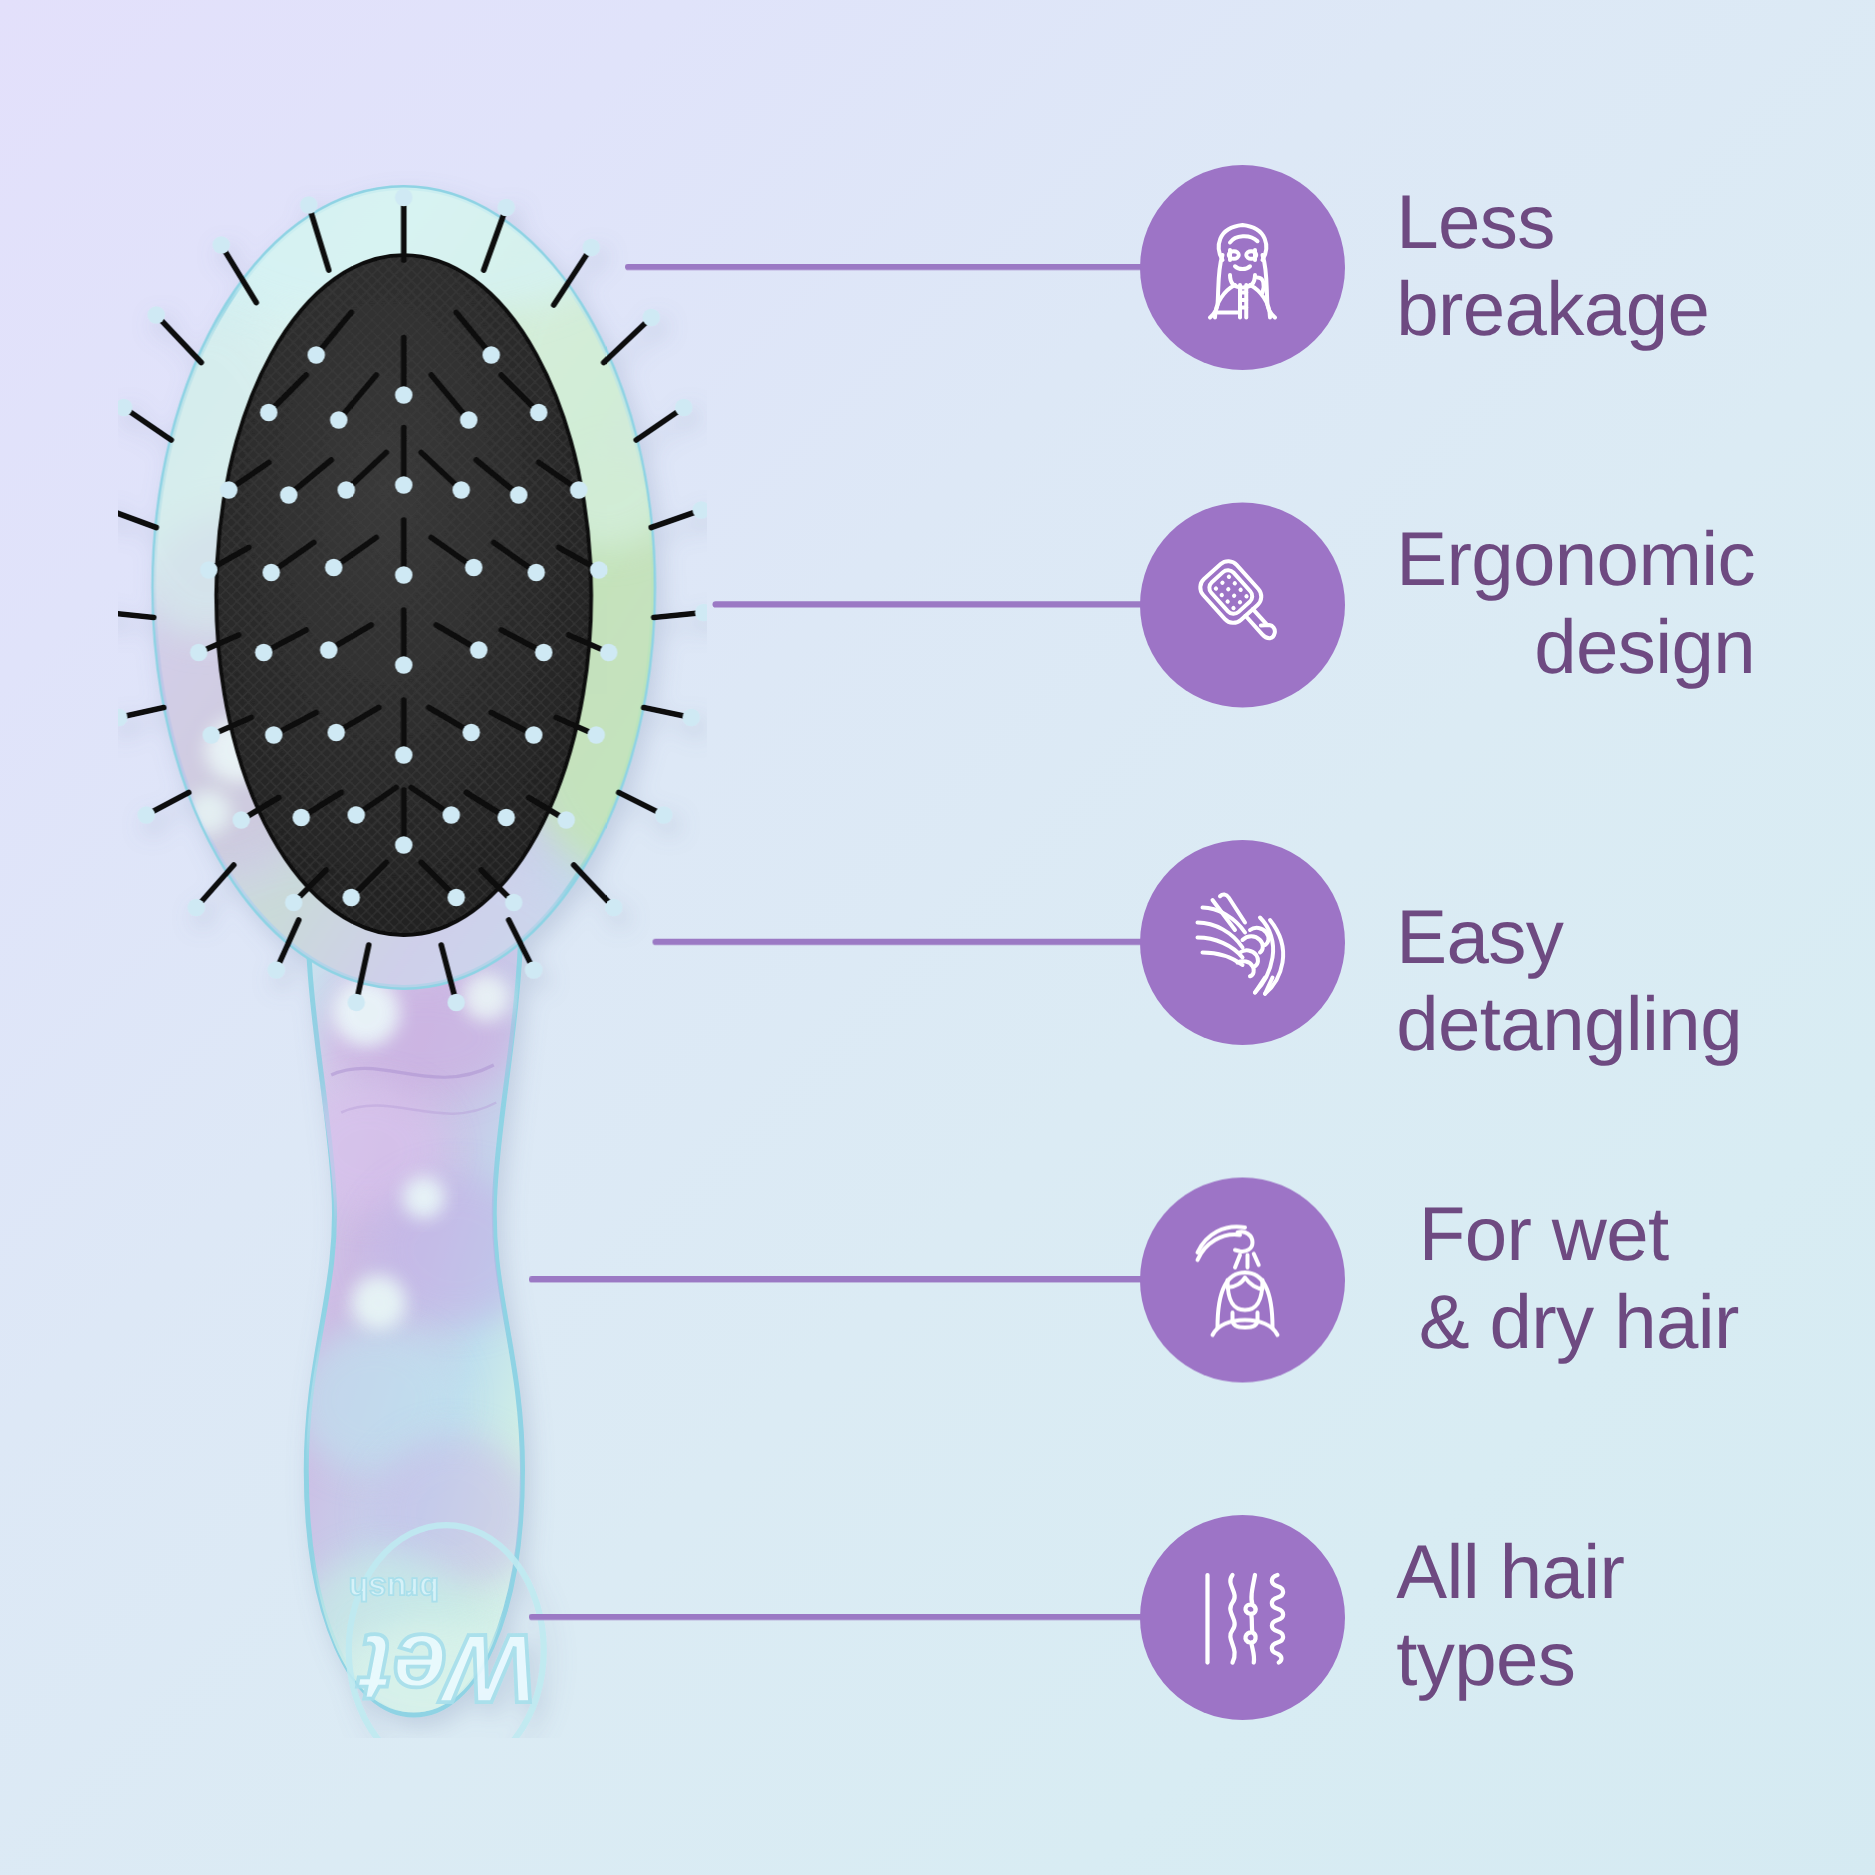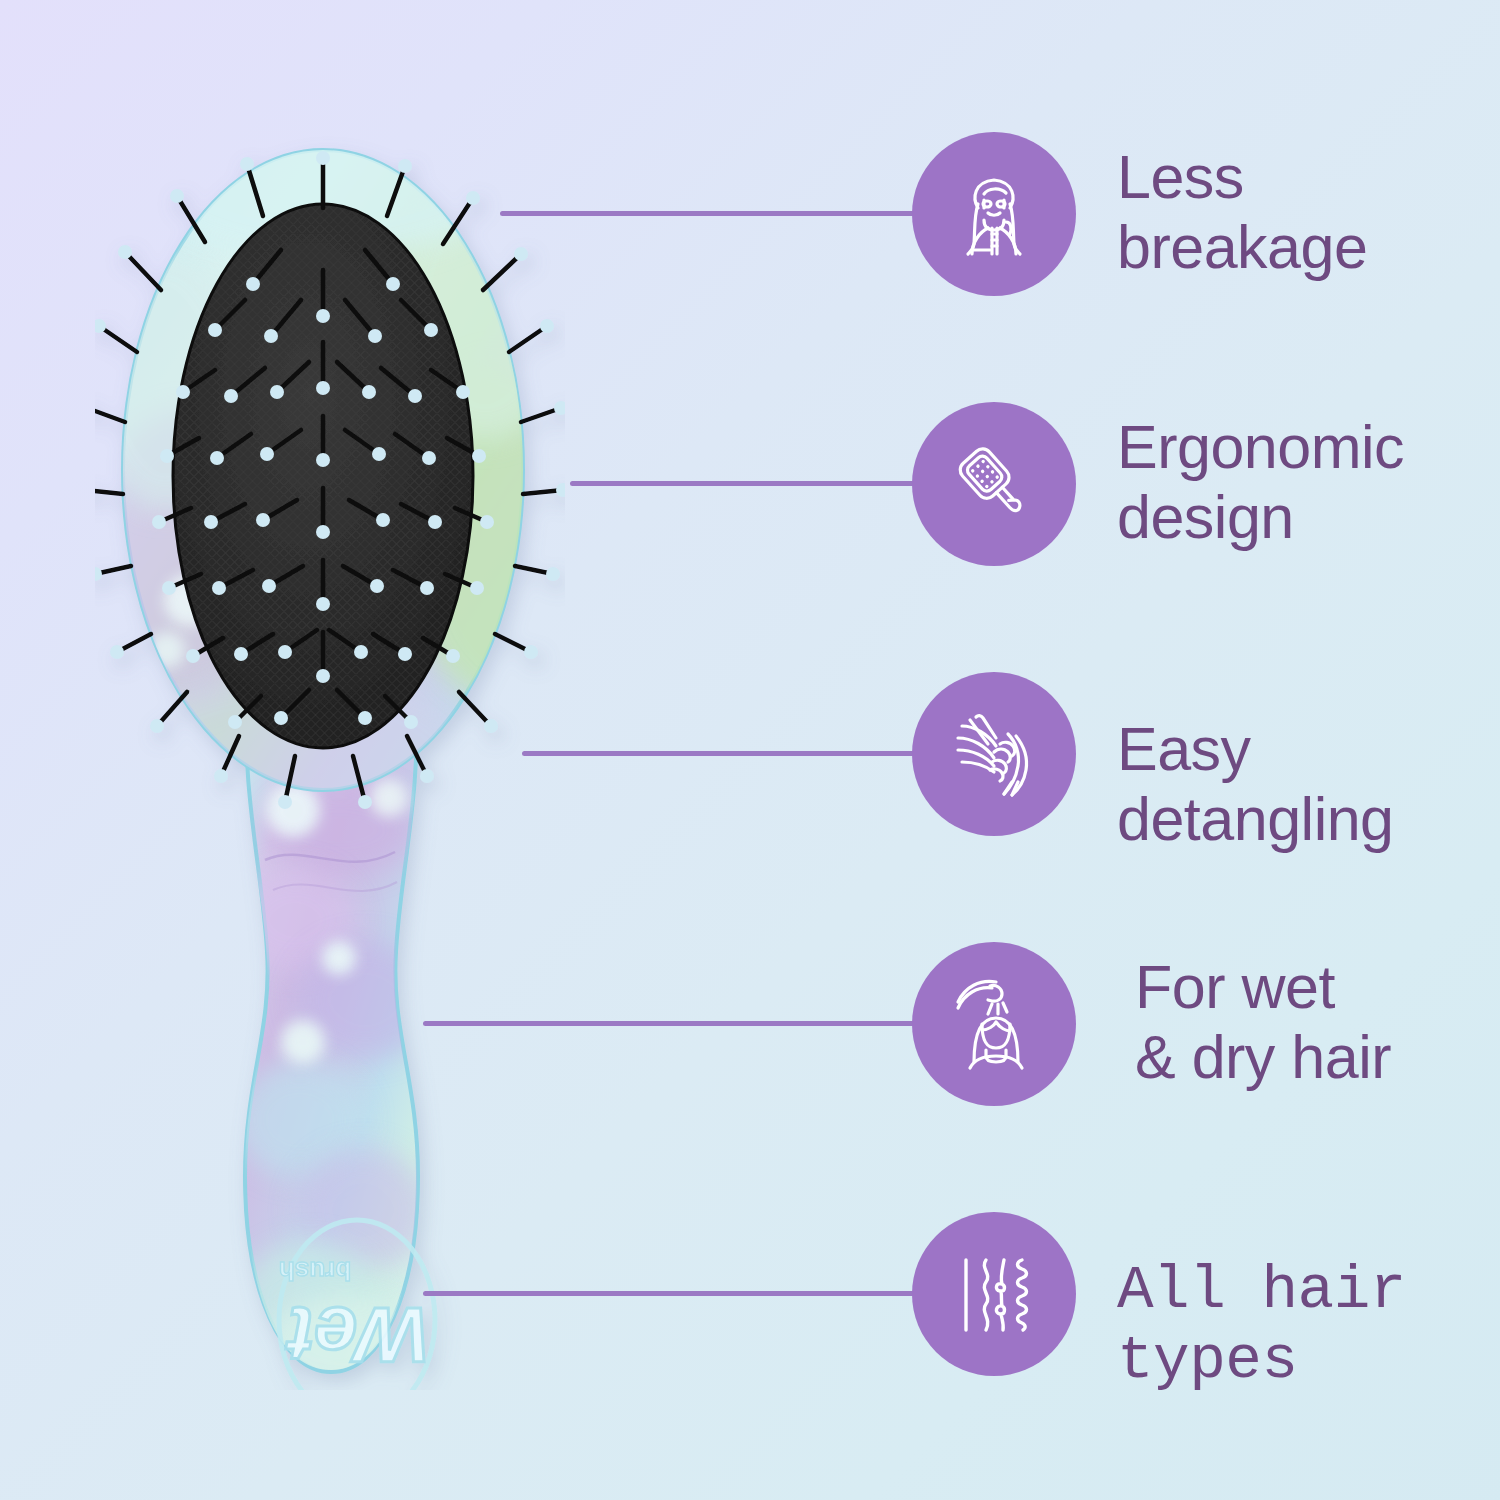--- a/index.html
+++ b/index.html
@@ -400,21 +400,21 @@
                 <circle cx="50" cy="40" r="1.7"></circle>
                 <circle cx="57" cy="40" r="1.7"></circle>
               <circle cx="43" cy="47" r="1.7"></circle>
                 <circle cx="50" cy="47" r="1.7"></circle>
                 <circle cx="57" cy="47" r="1.7"></circle>
             </g>
           </g>
         </svg>
       </span>
     </div>
-    <div class="feature-label" style="left:1117px; top:412px;">Ergonomic
+    <div class="feature-label" style="left:1117px; top:412px;text-align:right;">Ergonomic
 design</div>
   </div>
 
   <div class="feature">
     <div class="conn-line" style="left:522px; top:751px; width:408px;"></div>
     <div class="icon-circle" style="left:912px; top:672px;">
       <span>
         <svg width="100" height="100" viewBox="0 0 100 100" fill="none" stroke="#ffffff" stroke-width="3.2" stroke-linecap="round" stroke-linejoin="round">
           <path d="M18 22 C30 22, 44 30, 52 42"></path>
           <path d="M14 34 C28 34, 42 42, 50 54"></path>
@@ -466,17 +466,17 @@
           <path d="M42 16 C36 24, 48 30, 42 38 C36 46, 48 52, 42 60 C36 68, 48 74, 42 86"></path>
           <path d="M60 16 C58 26, 56 34, 58 40 M58 40 C52 38, 50 46, 56 47 C61 48, 62 42, 58 40
                    M57 47 C58 54, 57 58, 58 62 M58 62 C52 61, 50 69, 56 70 C61 71, 62 64, 58 62
                    M57 70 C58 76, 60 80, 59 86"></path>
           <path d="M78 16 C72 18, 72 23, 78 25 C84 27, 84 32, 78 34 C72 36, 72 41, 78 43
                    C84 45, 84 50, 78 52 C72 54, 72 59, 78 61 C84 63, 84 68, 78 70
                    C72 72, 72 77, 78 79 C82 81, 82 84, 79 86"></path>
         </svg>
       </span>
     </div>
-    <div class="feature-label" style="left:1117px; top:1256px;font-family:Liberation Mono, monospace;">All hair
+    <div class="feature-label" style="left:1117px; top:1222px;">All hair
 types</div>
   </div>
 
 </div>
 
 </body></html>

